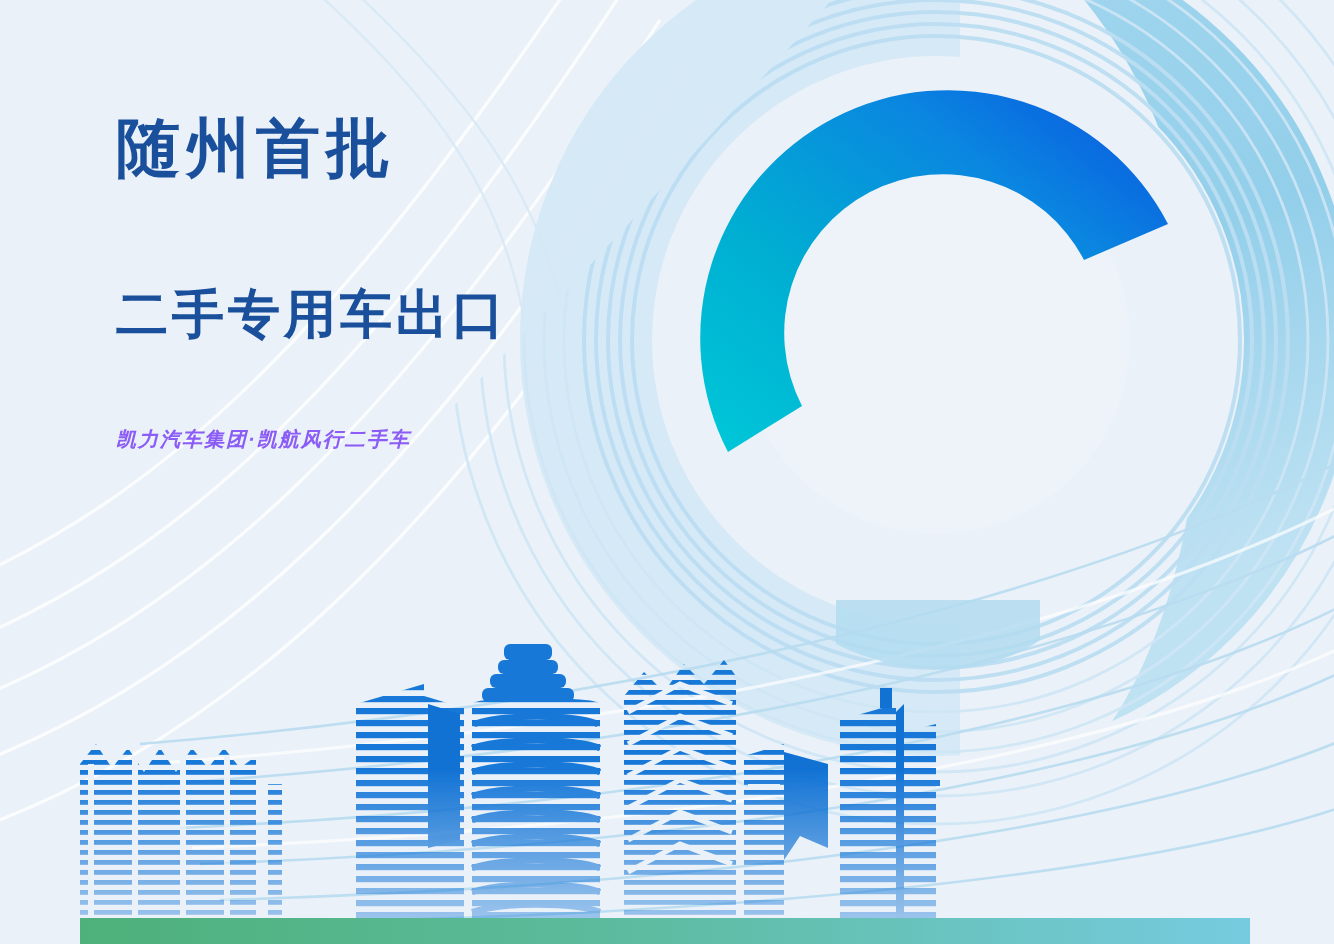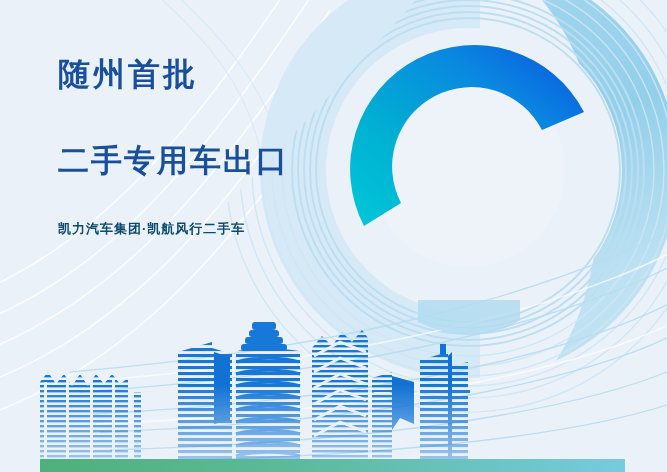--- a/index.html
+++ b/index.html
@@ -27,33 +27,34 @@
   #headline {
     font-size:32px;
     font-weight:bold;
     letter-spacing:3px;
     line-height:1.05;
     color:#1a4f9c;
     white-space:nowrap;
   }
   #subheadline {
     margin-top:48px;
-    font-size:31px;
+    font-size:26px;
     font-weight:bold;
     letter-spacing:2px;
     color:#1a4f9c;
     white-space:nowrap;
   }
   #caption {
     margin-top:38px;
-    font-size:13px;
+    font-size:10px;
     font-weight:bold;
     letter-spacing:1px;
-    color:#0c4a6e;
+    color:#8b5cf6;
     white-space:nowrap;
+    font-style:italic;
   }
 
   
   #bottom-bar {
     position:absolute;
     left:40px; bottom:0;
     width:585px; height:13px;
     z-index:45;
   }
 </style>

